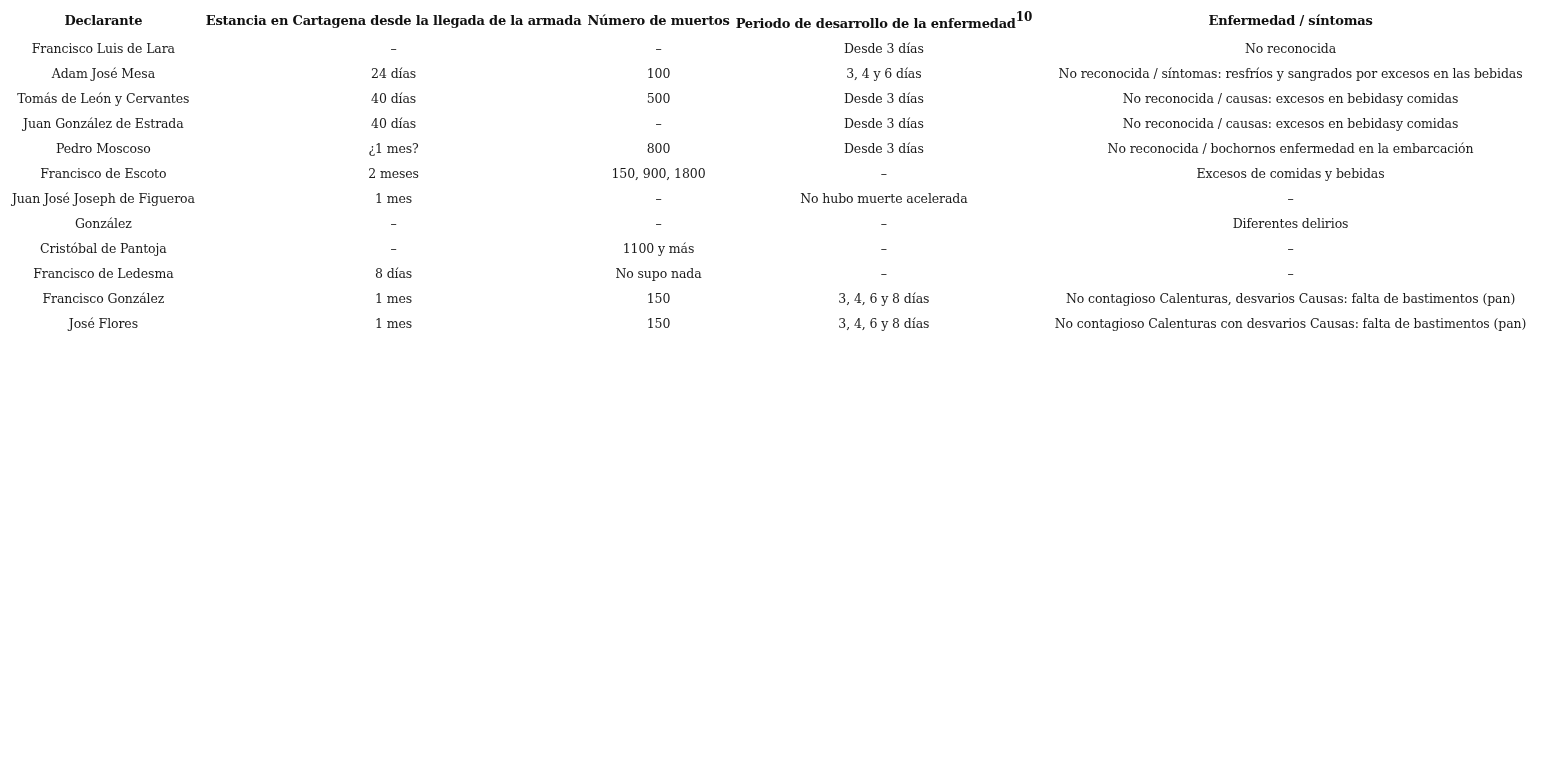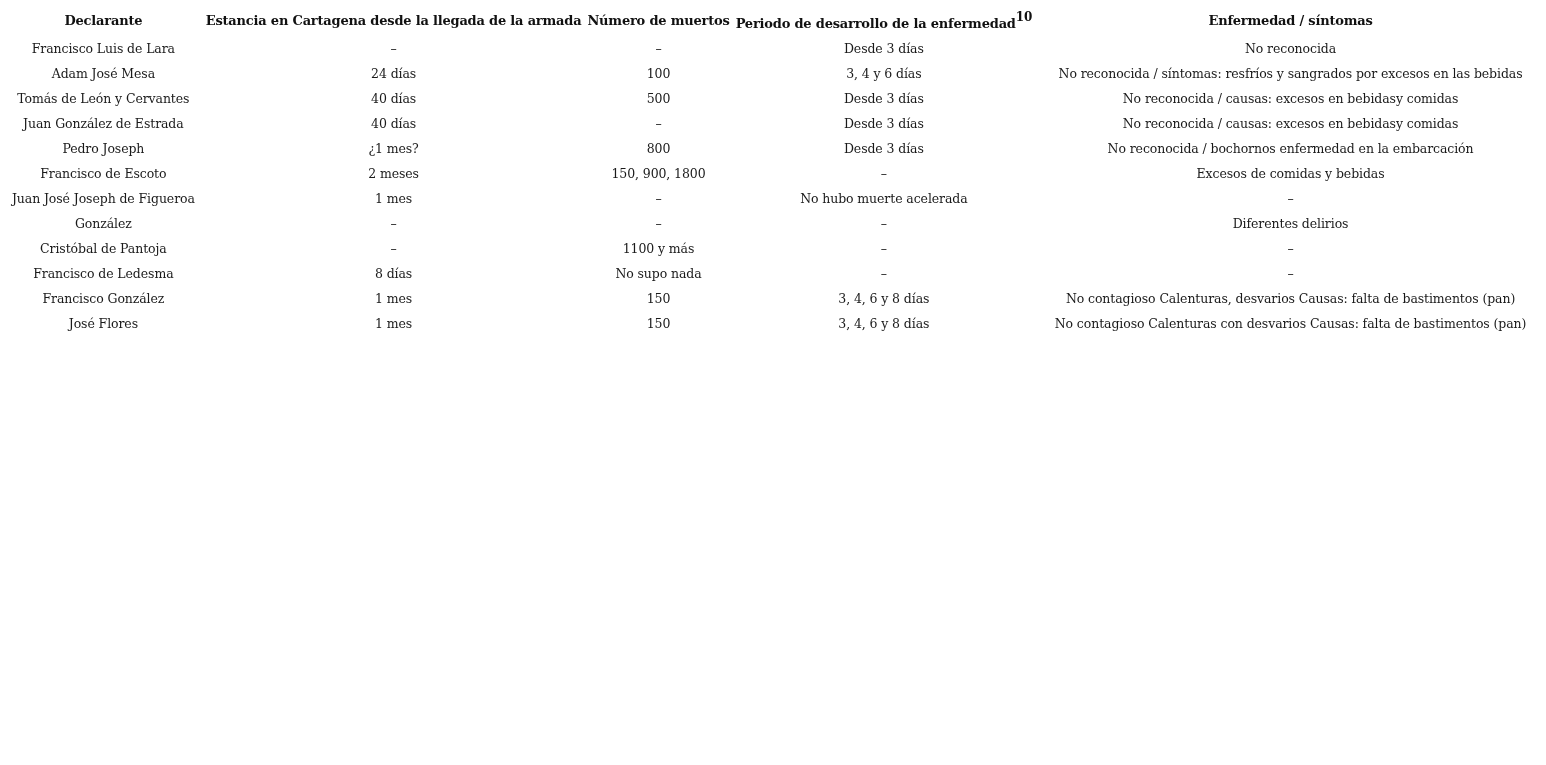--- a/index.html
+++ b/index.html
@@ -54,21 +54,21 @@
         <td class="c4">No reconocida / causas: excesos en bebidasy comidas</td>
       </tr>
       <tr>
         <td class="c0">Juan González de Estrada</td>
         <td class="c1">40 días</td>
         <td class="c2">–</td>
         <td class="c3">Desde 3 días</td>
         <td class="c4">No reconocida / causas: excesos en bebidasy comidas</td>
       </tr>
       <tr>
-        <td class="c0">Pedro Joseph</td>
+        <td class="c0">Pedro Moscoso</td>
         <td class="c1">¿1 mes?</td>
         <td class="c2">800</td>
         <td class="c3">Desde 3 días</td>
         <td class="c4">No reconocida / bochornos enfermedad en la embarcación</td>
       </tr>
       <tr>
         <td class="c0">Francisco de Escoto</td>
         <td class="c1">2 meses</td>
         <td class="c2">150, 900, 1800</td>
         <td class="c3">–</td>

